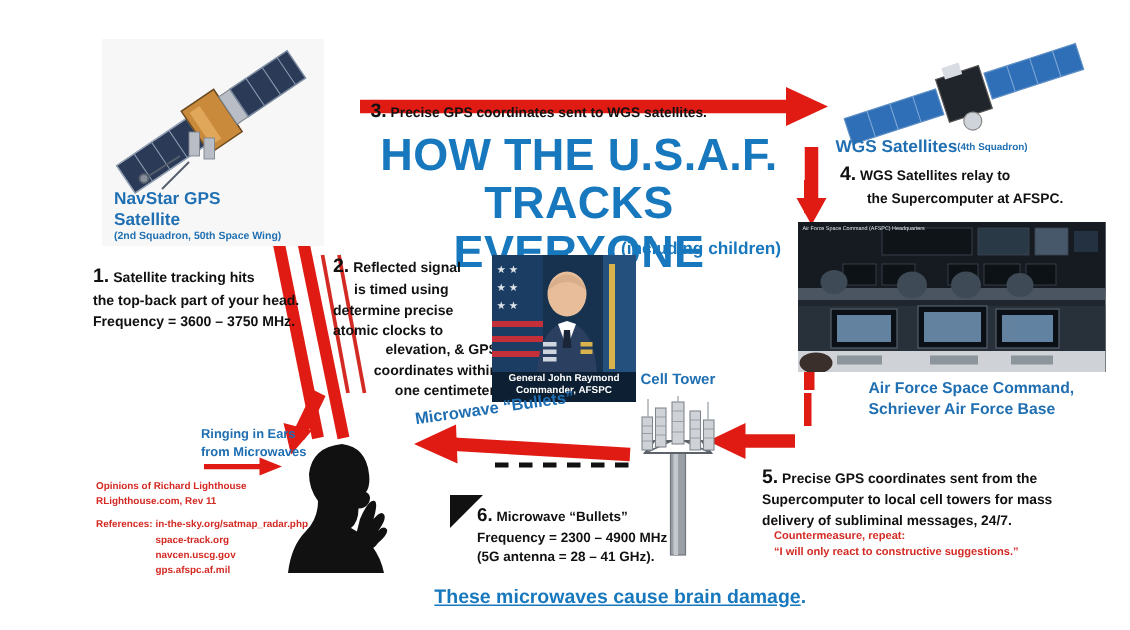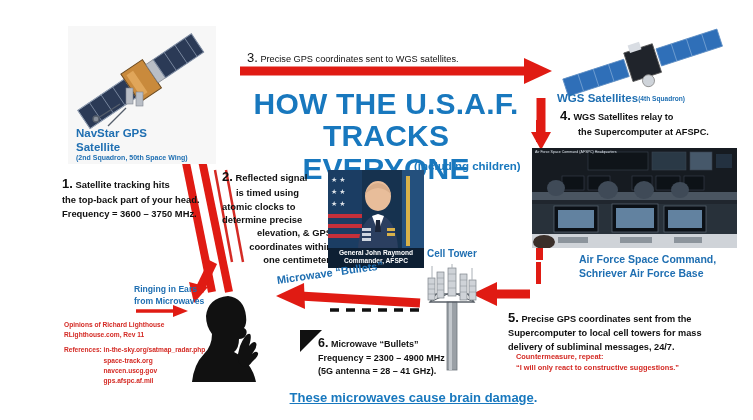--- a/index.html
+++ b/index.html
@@ -26,21 +26,21 @@
   #item2{left:222px;top:168px;width:110px;font-size:9.4px;font-weight:bold;color:#111;line-height:1.42;text-align:right;}
   #item2 .n{font-size:13px;}
   #item2 .first{text-align:left;}
 
   
   #genphoto{left:328px;top:170px;width:96px;height:98px;background:#0e2a4a;overflow:hidden;}
   #gencap{position:absolute;left:0;bottom:0;width:100%;text-align:center;
           font-size:6.6px;font-weight:bold;color:#ffffff;line-height:1.3;padding-bottom:2px;}
 
   
-  #item3{left:247px;top:50px;width:290px;font-size:9.2px;font-weight:normal;color:#111;}
+  #item3{left:247px;top:66px;width:290px;font-size:9.2px;font-weight:bold;color:#111;}
   #item3 .n{font-size:13px;}
 
   
   #wgslabel{left:557px;top:92px;font-size:11.5px;font-weight:bold;color:#1F6FB2;}
   #wgssub{font-size:6.6px;vertical-align:1px;}
   #item4{left:560px;top:107px;width:185px;font-size:9.2px;font-weight:bold;color:#111;line-height:1.45;}
   #item4 .n{font-size:13px;}
   #item4 .ind{padding-left:18px;display:block;}
 
   
@@ -200,22 +200,22 @@
     <span class="n">3.</span>
     <span>Precise GPS coordinates sent to WGS satellites.</span>
   </div>
 
   <div class="abs" id="item2">
     <div class="first">
       <span class="n">2.</span>
       <span>Reflected signal</span>
     </div>
     <div style="text-align:left;padding-left:14px;">is timed using</div>
+    <div style="text-align:left;">determine precise</div>
     <div style="text-align:left;">atomic clocks to</div>
-    <div style="text-align:left;">determine precise</div>
     <div>elevation, &amp; GPS</div>
     <div>coordinates within</div>
     <div>one centimeter.</div>
   </div>
 
   <div class="abs" id="genphoto">
     <svg width="96" height="98" viewBox="0 0 96 98">
       <rect width="96" height="98" fill="#16324f"></rect>
 
       <rect x="0" y="0" width="34" height="78" fill="#1b3d63"></rect>

